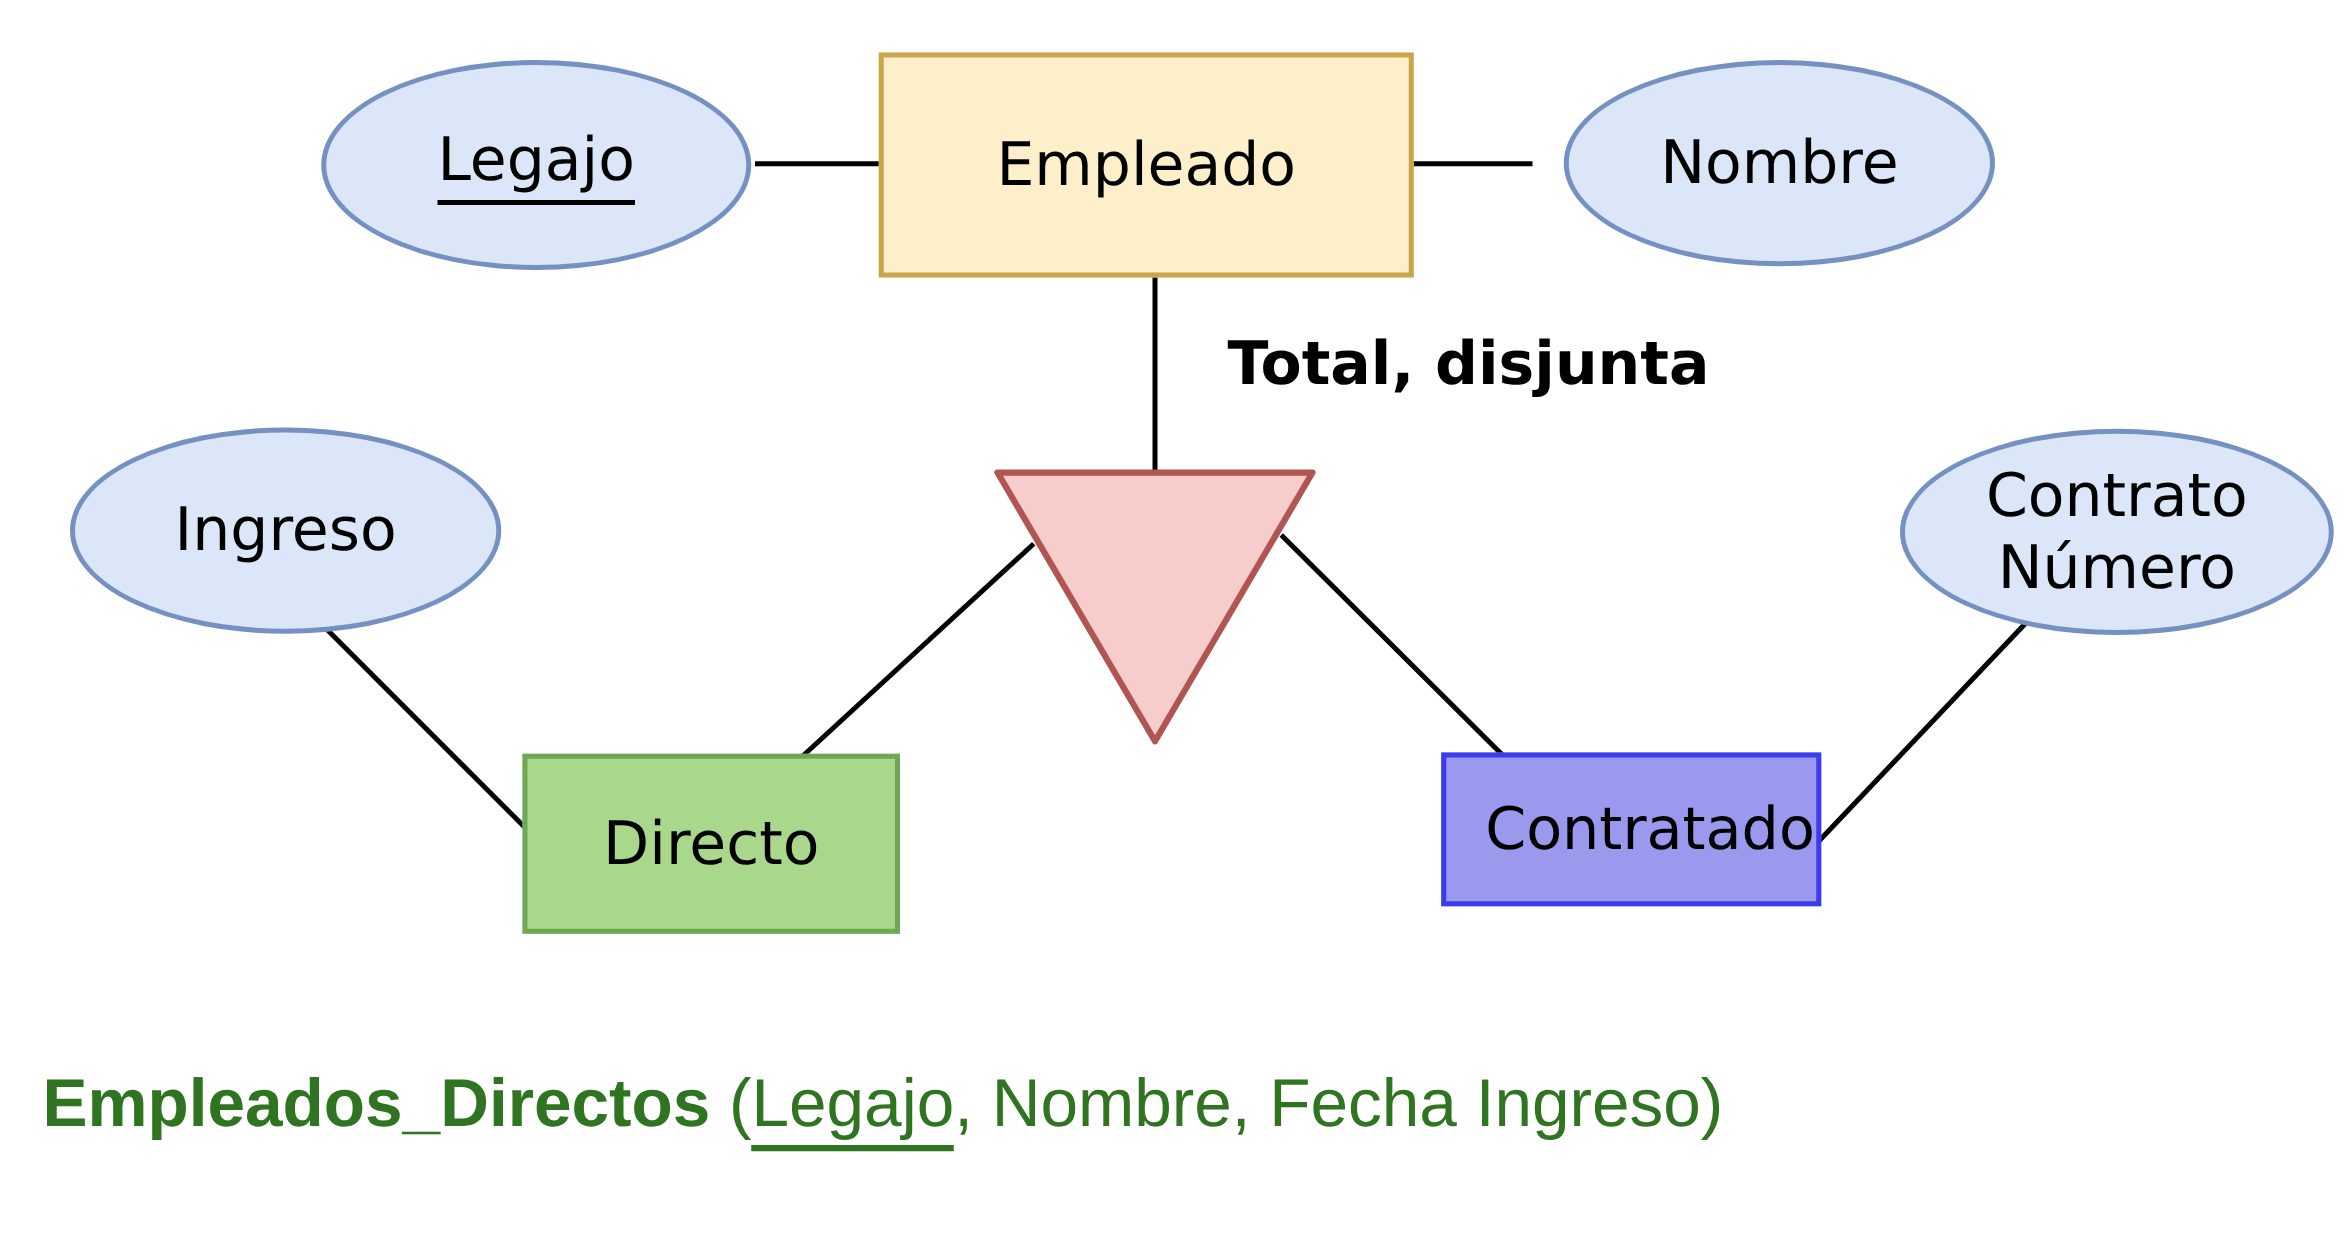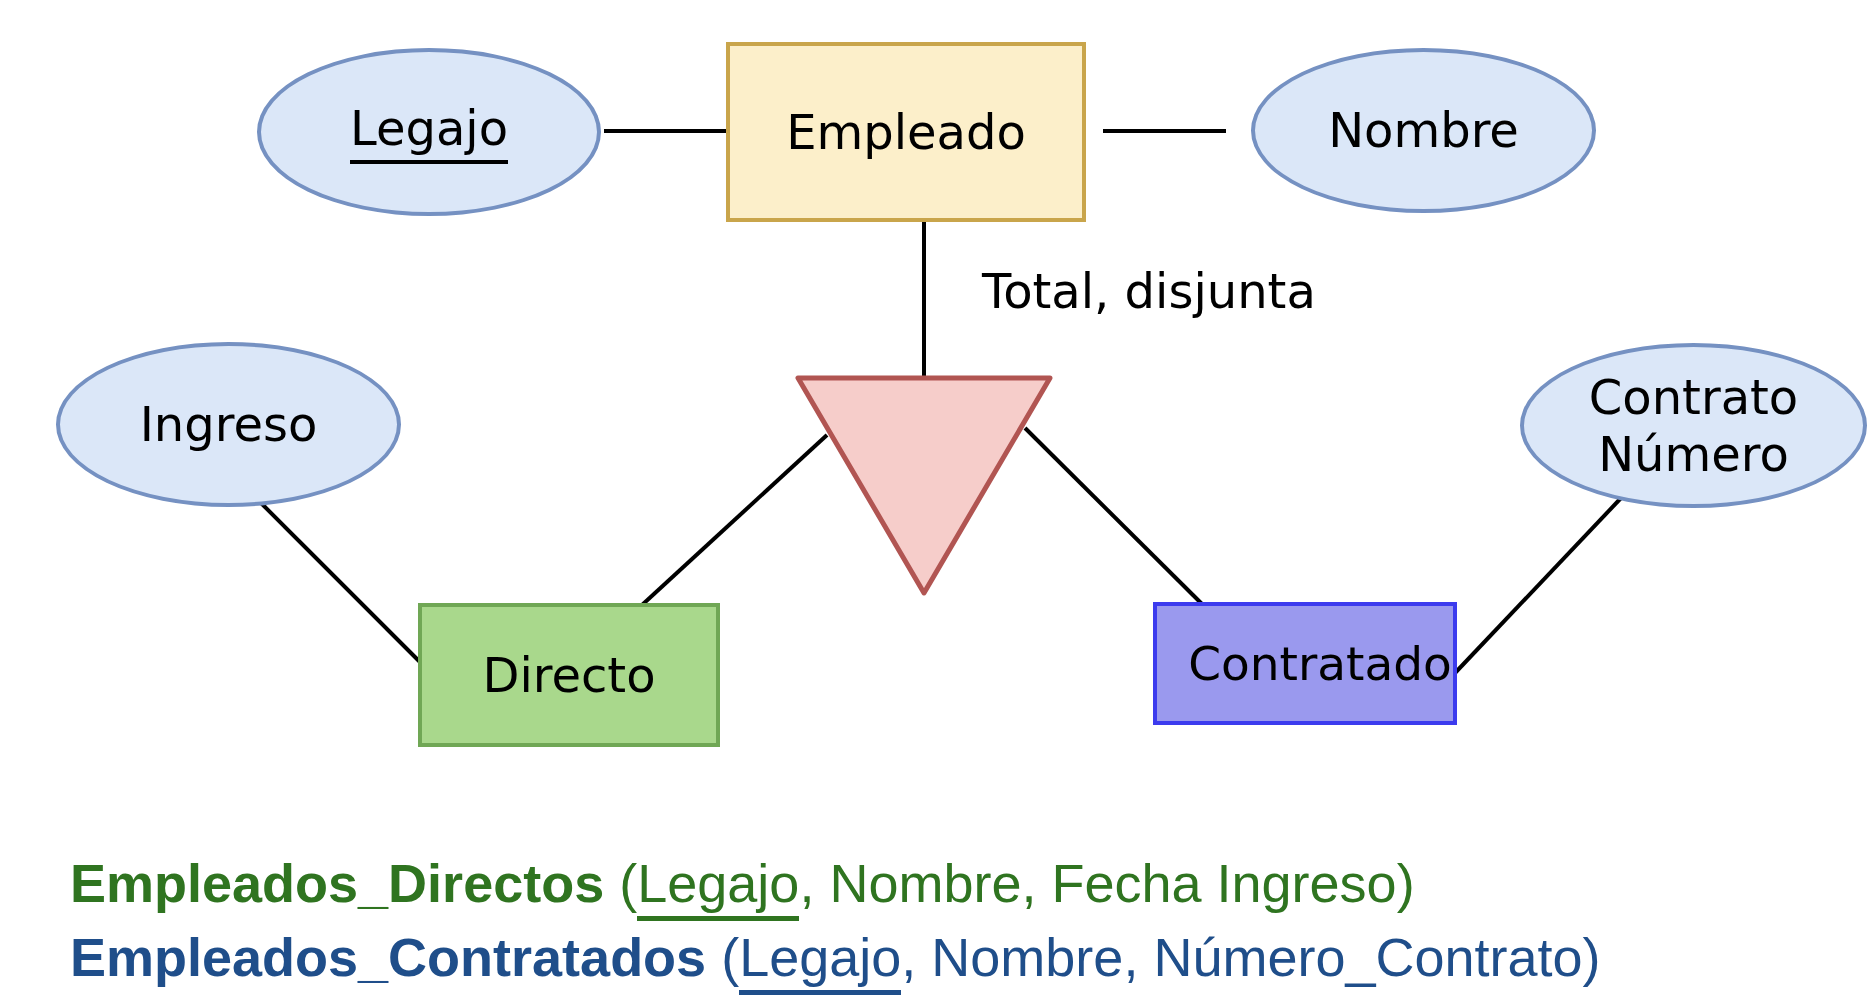--- a/index.html
+++ b/index.html
@@ -22,24 +22,24 @@
   .shape{
     position:absolute;display:flex;align-items:center;justify-content:center;
     box-sizing:border-box;text-align:center;font-size:48px;line-height:1.18;white-space:nowrap;
   }
   .ellipse{border-radius:50%;background:var(--attr-fill);border:4px solid var(--attr-stroke);}
   .rect-entity{background:var(--entity-fill);border:4px solid var(--entity-stroke);}
   .rect-directo{background:var(--directo-fill);border:4px solid var(--directo-stroke);}
   .rect-contratado{background:var(--contratado-fill);border:4px solid var(--contratado-stroke);}
   .key{border-bottom:4px solid #000;padding-bottom:3px;}
   .two-line span{display:block;}
-  .isa-label{position:absolute;left:982px;top:263px;font-size:48px;white-space:nowrap;}
+  .isa-label{position:absolute;left:982px;top:263px;font-size:48px;white-space:nowrap;font-weight:bold;}
   .schemas{
     position:absolute;left:34px;top:846px;
-    font-family:"Liberation Sans",sans-serif;font-size:54px;line-height:74px;white-space:nowrap;margin-left:36px;
+    font-family:"Liberation Sans",sans-serif;font-size:54px;line-height:74px;white-space:nowrap;
   }
   .schema-line .name{font-weight:bold;}
   .schema-line .ukey{border-bottom:5px solid currentColor;padding-bottom:3px;}
   .schema-directos{color:var(--schema-directos-color);}
   .schema-contratados{color:var(--schema-contratados-color);}
 </style>
 </head>
 <body>
 
 <div class="canvas">
@@ -52,21 +52,21 @@
     <line x1="1025" y1="428" x2="1203" y2="605"></line>
     <line x1="258" y1="500" x2="420" y2="662"></line>
     <line x1="1622" y1="497" x2="1455" y2="673"></line>
     <polygon points="798,378 1050,378 924,593"></polygon>
   </svg>
 
   <div class="shape ellipse" style="left:257px;top:48px;width:344px;height:168px;">
     <span class="key">Legajo</span>
   </div>
 
-  <div class="shape rect-entity" style="left:726px;top:42px;width:360px;height:180px;">
+  <div class="shape rect-entity" style="left:703px;top:42px;width:428px;height:180px;">
     <span>Empleado</span>
   </div>
 
   <div class="shape ellipse" style="left:1251px;top:48px;width:345px;height:165px;">
     <span>Nombre</span>
   </div>
 
   <div class="isa-label">Total, disjunta</div>
 
   <div class="shape ellipse two-line" style="left:56px;top:342px;width:345px;height:165px;">
@@ -87,18 +87,15 @@
   </div>
 
   <div class="shape rect-contratado" style="left:1153px;top:602px;width:304px;height:123px;font-size:47px;padding-left:30px;">
     <span>Contratado</span>
   </div>
 
   <div class="schemas">
     <div class="schema-line schema-directos">
       <span class="name">Empleados_Directos</span><span> (</span><span class="ukey">Legajo</span><span>, Nombre, Fecha Ingreso)</span>
     </div>
-    <div class="schema-line schema-contratados">
-      <span class="name">Empleados_Contratados</span><span> (</span><span class="ukey">Legajo</span><span>, Nombre, Número_Contrato)</span>
-    </div>
   </div>
 
 </div>
 
 </body></html>

